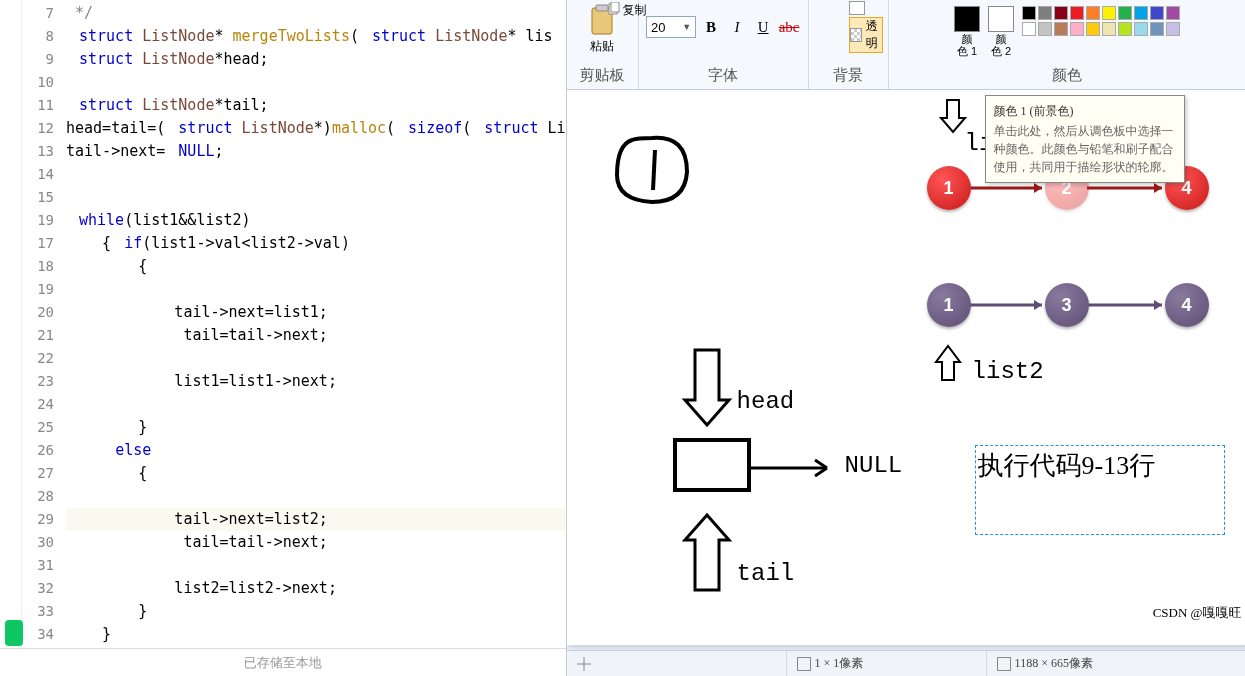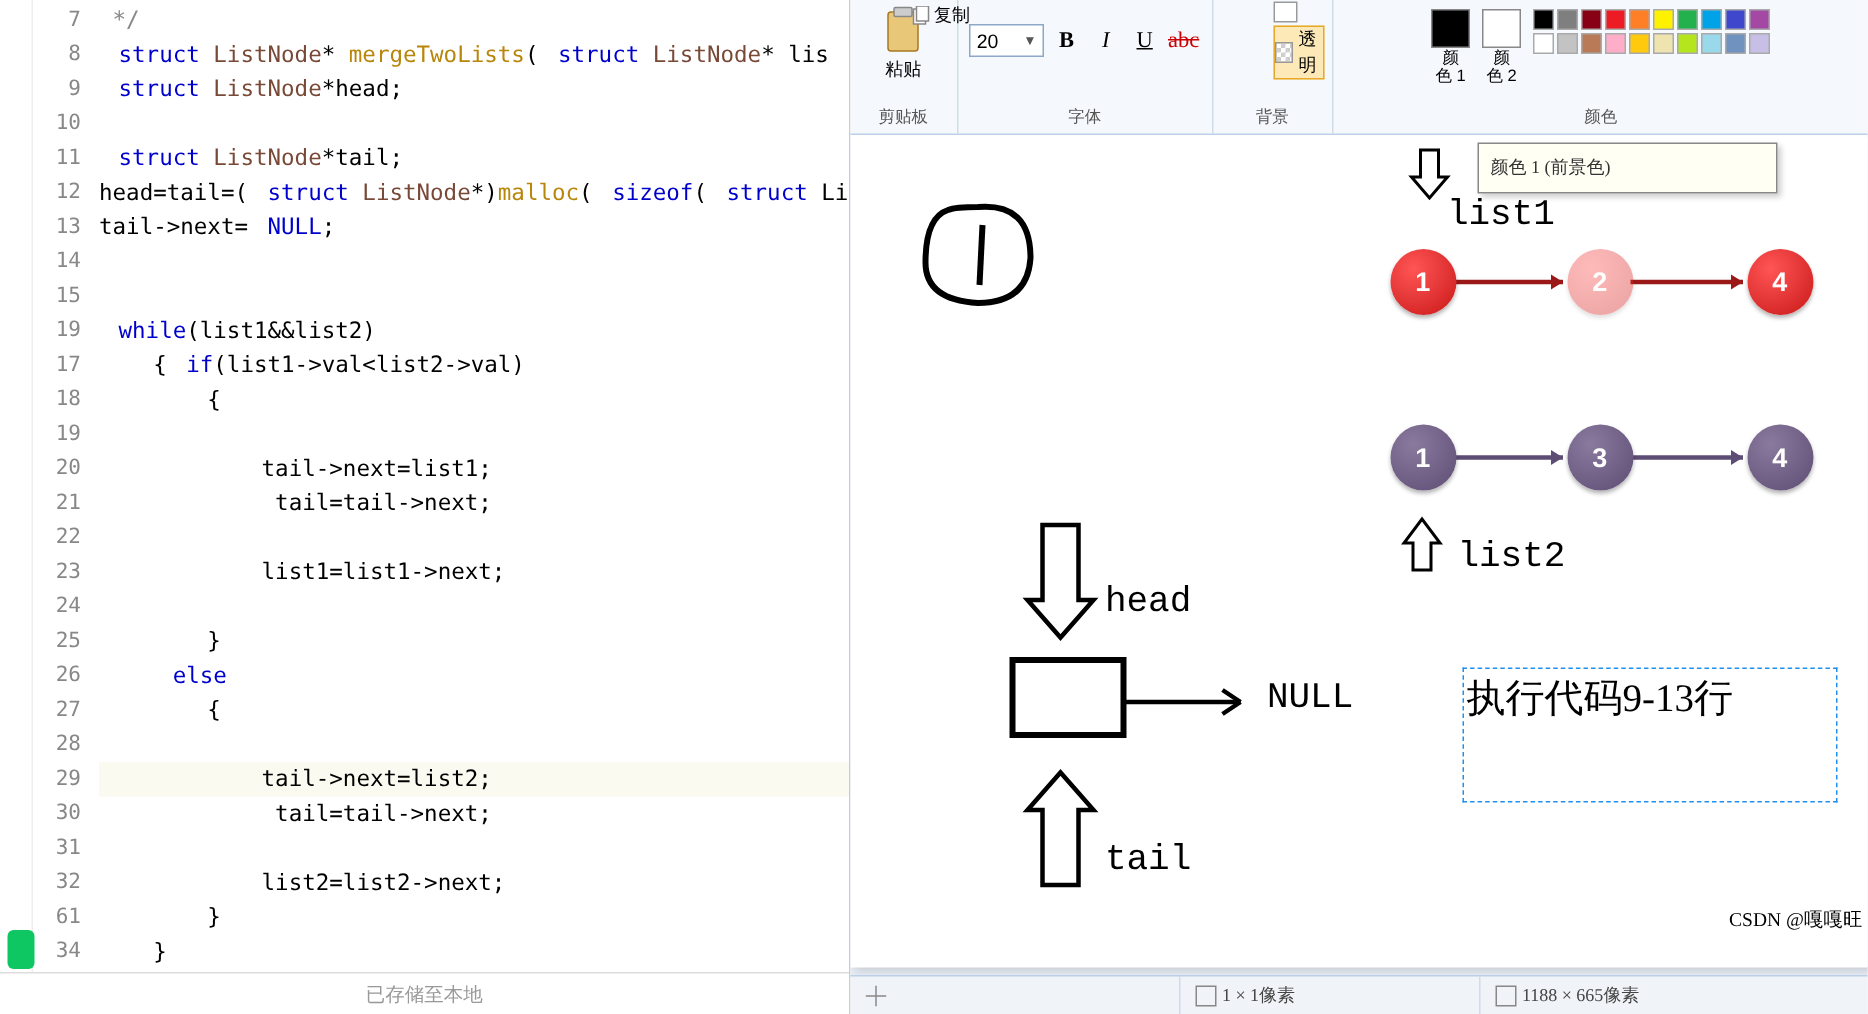--- a/index.html
+++ b/index.html
@@ -14,21 +14,21 @@
 .kw { color: #0000cc; margin-left: 13px; }
 .type { color: #794938; }
 .func { color: #b8860b; }
 .comment { color: #888; }
 .status-bar { height: 28px; border-top: 1px solid #ddd; padding: 5px 10px; color: #999; font-size: 13px; font-family: "Microsoft YaHei", sans-serif; text-align: center; }
 .green-btn { position: absolute; left: 5px; top: 620px; width: 18px; height: 26px; background: #0ec762; border-radius: 4px; }
 
 .right-pane { flex: 1; height: 676px; display: flex; flex-direction: column; background: #f0f3f8; position: relative; }
 .ribbon { height: 90px; background: #f5f8fd; border-bottom: 1px solid #bcd0e8; display: flex; align-items: stretch; font-family: "Microsoft YaHei", sans-serif; font-size: 12px; }
 .ribbon-group { border-right: 1px solid #d0dce8; display: flex; flex-direction: column; align-items: center; padding: 2px 8px; }
-.ribbon-group-label { font-size: 11px; color: #555; margin-top: auto; padding: 2px 0; }
+.ribbon-group-label { font-size: 15px; color: #555; margin-top: auto; padding: 2px 0; }
 .ribbon-btn-big { display: flex; flex-direction: column; align-items: center; padding: 2px 6px; gap: 2px; cursor: pointer; }
 .ribbon-icon-paste { width: 28px; height: 32px; }
 .ribbon-small-row { display: flex; align-items: center; gap: 4px; }
 .font-size-box { width: 50px; height: 22px; border: 1px solid #8ba8c8; background: #fff; font-size: 13px; padding: 0 4px; display: flex; align-items: center; justify-content: space-between; }
 .fs-dd { font-size: 9px; color: #555; }
 .fmt-btn { width: 22px; height: 22px; display: flex; align-items: center; justify-content: center; font-family: "Times New Roman", serif; font-size: 15px; cursor: pointer; }
 .underline { text-decoration: underline; }
 .strike { text-decoration: line-through; color: #c00; }
 .bg-group-inner { display: flex; flex-direction: column; gap: 2px; padding-left: 36px; }
 .bg-opt { display: flex; align-items: center; gap: 4px; font-size: 12px; }
@@ -92,42 +92,42 @@
         <div>23</div>
         <div>24</div>
         <div>25</div>
         <div>26</div>
         <div>27</div>
         <div>28</div>
         <div>29</div>
         <div>30</div>
         <div>31</div>
         <div>32</div>
-        <div>61</div>
+        <div>33</div>
         <div>34</div>
       </div>
     <div class="code-content" id="code-body"><div class="code-line"><span class="comment"> */</span></div><div class="code-line"><span class="kw">struct</span> <span class="type">ListNode</span>* <span class="func">mergeTwoLists</span>(<span class="kw">struct</span> <span class="type">ListNode</span>* lis</div><div class="code-line"><span class="kw">struct</span> <span class="type">ListNode</span>*head;</div><div class="code-line"></div><div class="code-line"><span class="kw">struct</span> <span class="type">ListNode</span>*tail;</div><div class="code-line">head=tail=(<span class="kw">struct</span> <span class="type">ListNode</span>*)<span class="func">malloc</span>(<span class="kw">sizeof</span>(<span class="kw">struct</span> Li</div><div class="code-line">tail-&gt;next=<span class="kw">NULL</span>;</div><div class="code-line"></div><div class="code-line"></div><div class="code-line"><span class="kw">while</span>(list1&amp;&amp;list2)</div><div class="code-line">    {<span class="kw">if</span>(list1-&gt;val&lt;list2-&gt;val)</div><div class="code-line">        {</div><div class="code-line"></div><div class="code-line">            tail-&gt;next=list1;</div><div class="code-line">             tail=tail-&gt;next;</div><div class="code-line"></div><div class="code-line">            list1=list1-&gt;next;</div><div class="code-line"></div><div class="code-line">        }</div><div class="code-line">    <span class="kw">else</span></div><div class="code-line">        {</div><div class="code-line"></div><div class="code-line current-line">            tail-&gt;next=list2;</div><div class="code-line">             tail=tail-&gt;next;</div><div class="code-line"></div><div class="code-line">            list2=list2-&gt;next;</div><div class="code-line">        }</div><div class="code-line">    }</div></div>
   </div>
   <div class="status-bar">
     <span>已存储至本地</span>
   </div>
   <div class="green-btn"></div>
 </div>
 
 <div class="right-pane">
   <div class="ribbon">
     <div class="ribbon-group" style="width:72px">
       <div class="ribbon-btn-big">
         <svg class="ribbon-icon-paste" viewBox="0 0 28 32">
             <rect x="4" y="4" width="20" height="26" rx="2" fill="#e8c878" stroke="#a87820"></rect>
             <rect x="8" y="1" width="12" height="6" rx="1" fill="#ccc" stroke="#888"></rect>
           </svg>
         <span>粘贴</span>
       </div>
-      <div style="position:absolute; left:40px; top:2px; display:flex; align-items:center; gap:2px; font-size:12px;">
+      <div style="position:absolute; left:40px; top:2px; display:flex; align-items:flex-start; gap:2px; font-size:12px;">
         <svg width="14" height="14" viewBox="0 0 14 14">
             <rect x="2" y="2" width="8" height="10" fill="#fff" stroke="#888"></rect>
             <rect x="4" y="0" width="8" height="10" fill="#fff" stroke="#888"></rect>
           </svg>
         <span>复制</span>
       </div>
       <div class="ribbon-group-label">剪贴板</div>
     </div>
 
     <div class="ribbon-group" style="width:170px">
@@ -201,20 +201,21 @@
               <div class="color-swatch" style="background: rgb(200, 191, 231);"></div>
             </div>
           </div>
       </div>
       <div class="ribbon-group-label">颜色</div>
     </div>
   </div>
 
   <div class="tooltip-box" style="top:95px; right:62px;">
     <div class="tooltip-title">颜色 1 (前景色)</div>
+    <div>单击此处，然后从调色板中选择一种颜色。此颜色与铅笔和刷子配合使用，共同用于描绘形状的轮廓。</div>
   </div>
 
   <div class="canvas-wrap">
     <div class="canvas-scroll">
       <div class="canvas">
 
         <svg width="680" height="560" style="left:0;top:0">
 
           <path d="M 65 50 Q 50 55 50 85 Q 50 110 85 112 Q 118 112 120 82 Q 120 45 85 48 Q 70 48 65 50 Z" fill="none" stroke="#000" stroke-width="4"></path>
           <path d="M 88 60 L 86 100" stroke="#000" stroke-width="4" fill="none"></path>

